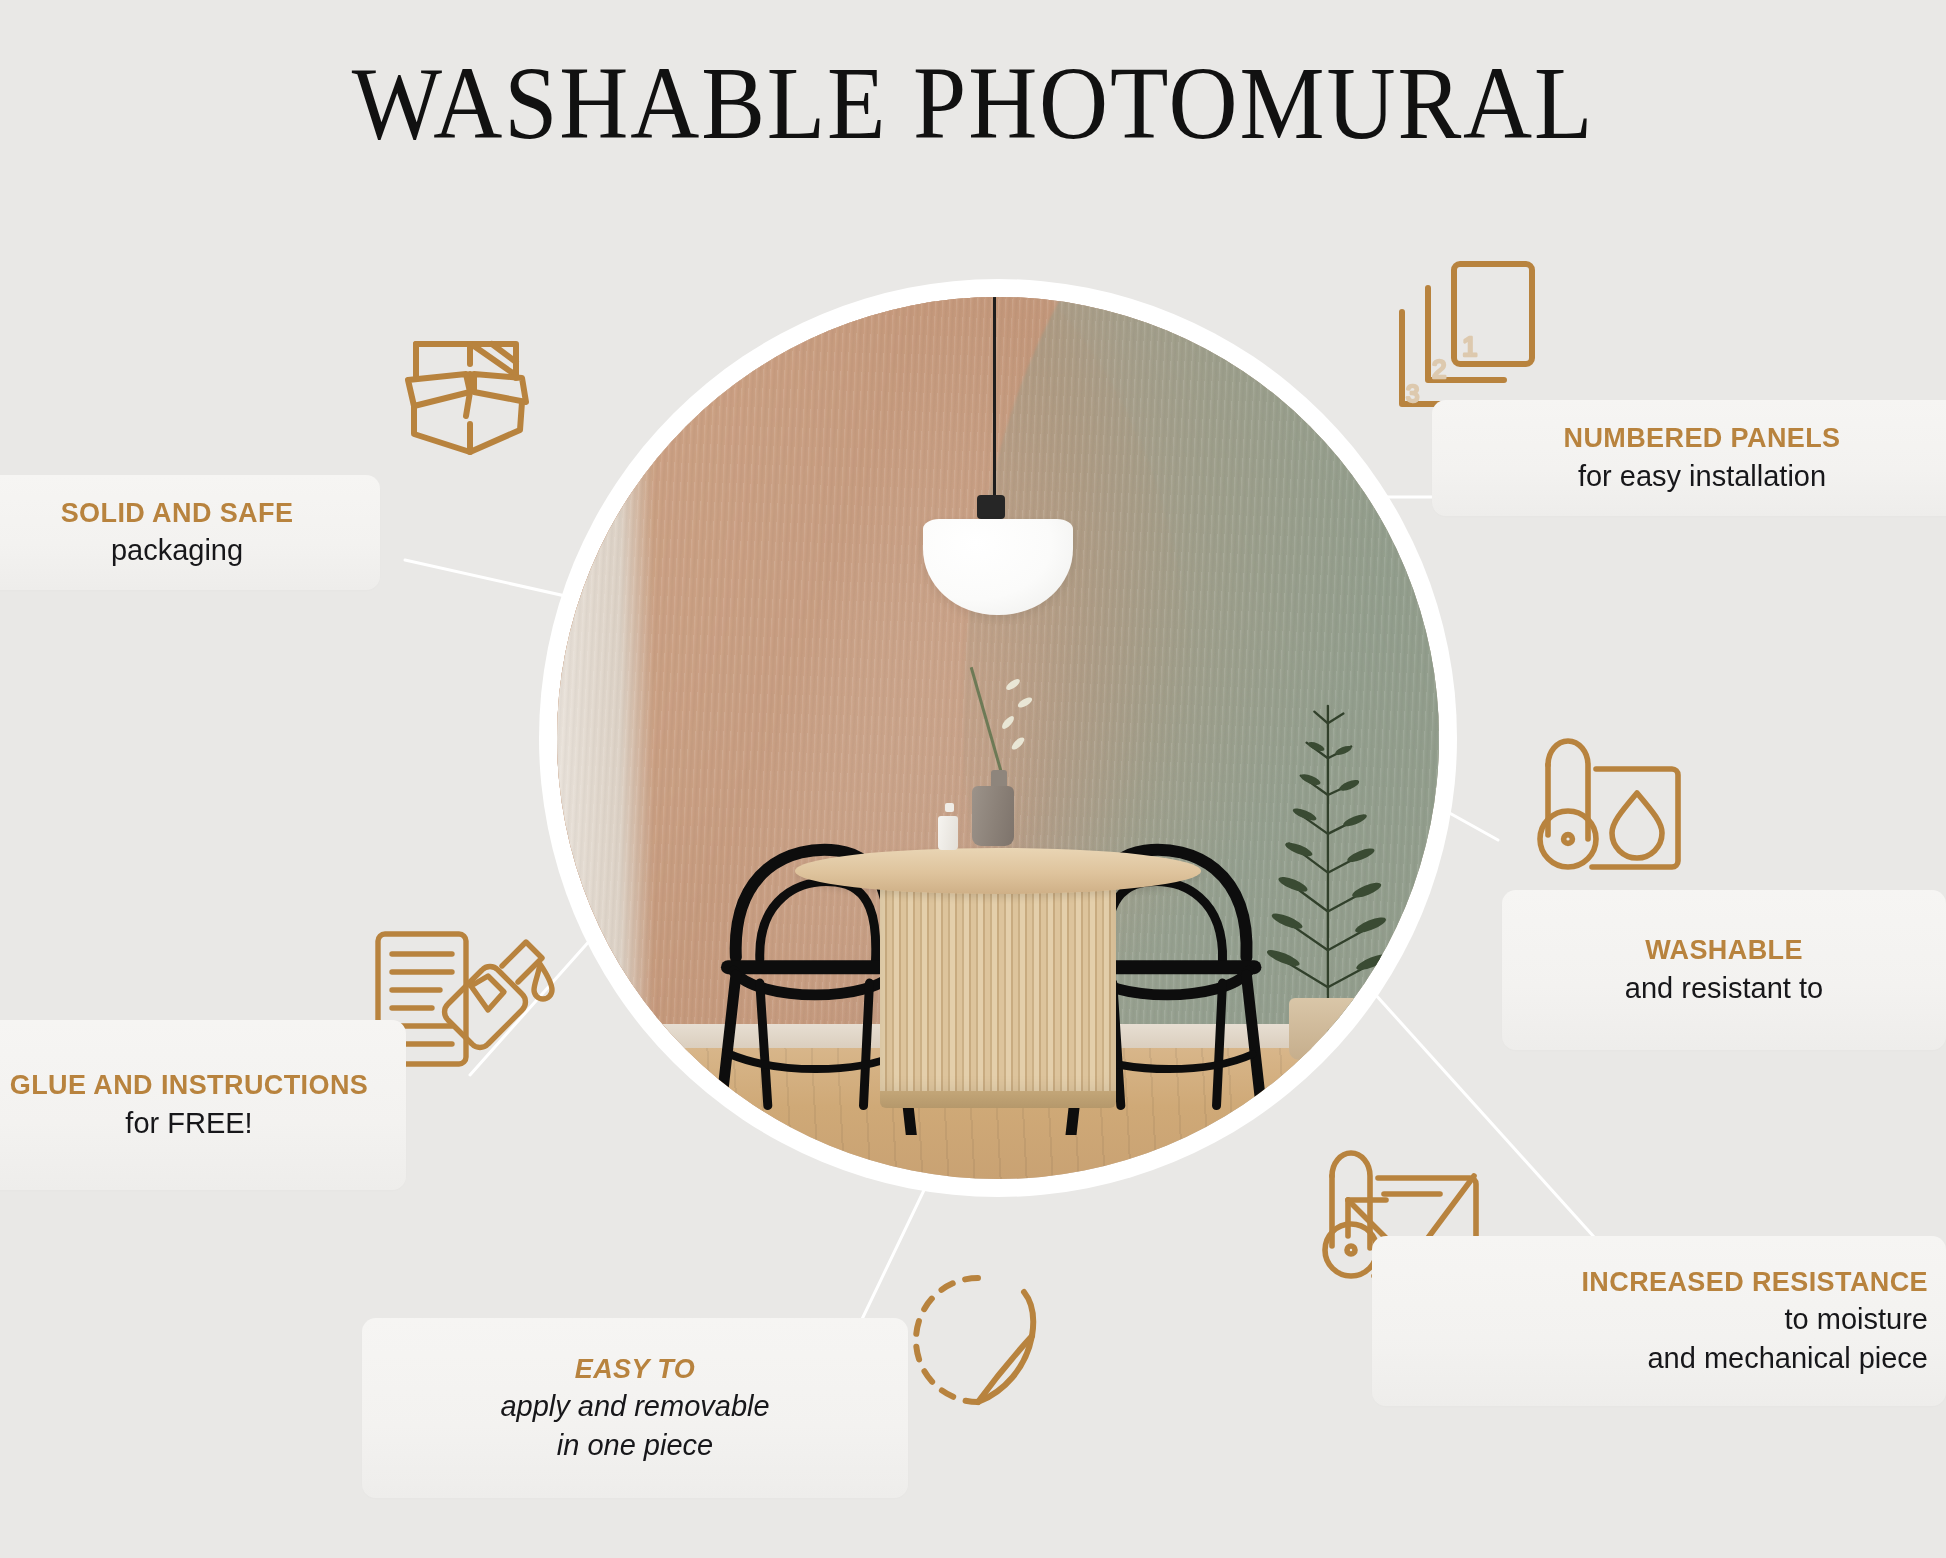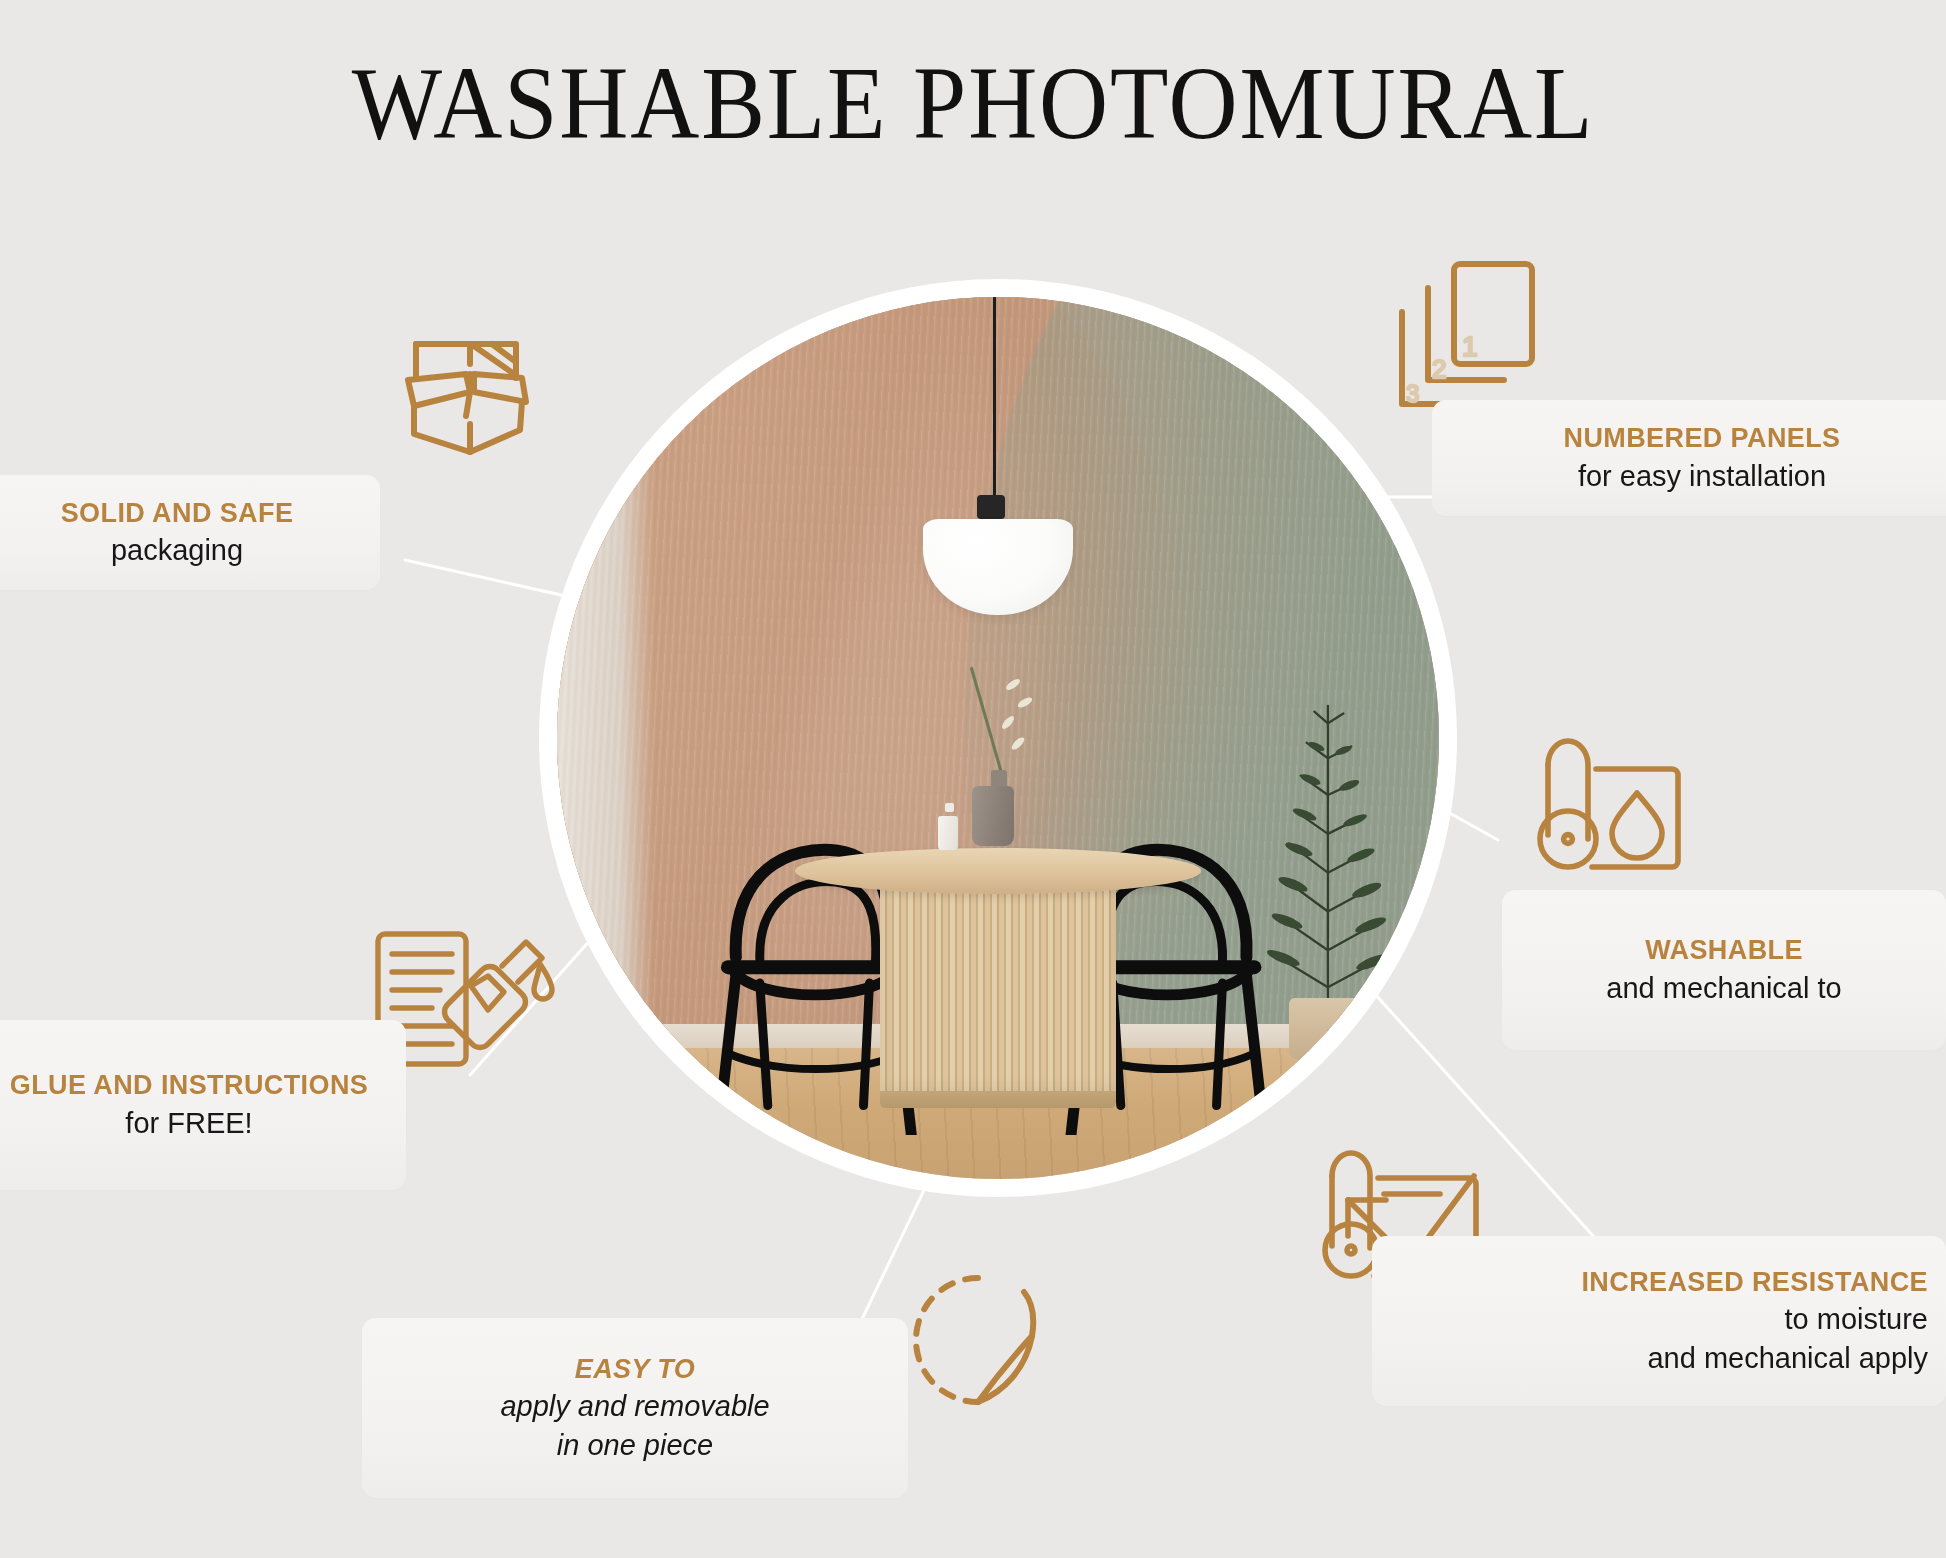--- a/index.html
+++ b/index.html
@@ -373,42 +373,42 @@
         <path d="M18 30 L18 100"></path>
         <circle cx="38" cy="104" r="28"></circle>
         <circle cx="38" cy="104" r="4.4"></circle>
         <path d="M66 34 L142 34 a6 6 0 0 1 6 6 L148 126 a6 6 0 0 1 -6 6 L62 132"></path>
         <path d="M107 58 C124 78 132 88 132 98 a25 25 0 0 1 -50 0 C82 88 90 78 107 58 Z"></path>
       </g>
     </svg>
   </div>
   <div class="card" style="left:1502px;top:890px;width:444px;height:160px;">
     <div class="hdr">WASHABLE</div>
-    <div class="sub">and mechanical to</div>
+    <div class="sub">and resistant to</div>
   </div>
 
   <div class="icon" style="left:1318px;top:1150px;width:175px;height:145px;">
     <svg width="175" height="145" viewBox="0 0 175 145">
       <g stroke="#b8833e" stroke-width="5.6" fill="none" stroke-linejoin="round" stroke-linecap="round">
         <path d="M14 26 a19 23 0 0 1 38 0 L52 98"></path>
         <path d="M14 26 L14 96"></path>
         <circle cx="33" cy="100" r="26"></circle>
         <circle cx="33" cy="100" r="4"></circle>
         <path d="M60 28 L152 28 a6 6 0 0 1 6 6 L158 120 a6 6 0 0 1 -6 6 L56 126"></path>
         <path d="M66 44 L122 44"></path>
         <path d="M30 50 L68 50"></path>
         <path d="M30 50 L30 86"></path>
         <path d="M30 50 L92 112 L156 26"></path>
       </g>
     </svg>
   </div>
   <div class="card" style="left:1372px;top:1236px;width:574px;height:170px;align-items:flex-end;">
     <div class="hdr">INCREASED RESISTANCE</div>
     <div class="sub">to moisture</div>
-    <div class="sub">and mechanical apply</div>
+    <div class="sub">and mechanical piece</div>
   </div>
 
   <div class="icon" style="left:898px;top:1272px;width:160px;height:160px;">
     <svg width="160" height="160" viewBox="0 0 160 160">
       <g stroke="#b8833e" stroke-width="6" fill="none" stroke-linecap="round">
         <path d="M80 6 a62 62 0 1 0 0 124" stroke-dasharray="13 13"></path>
         <path d="M80 130 C106 120 128 96 134 64 C137 46 134 30 126 20"></path>
         <path d="M80 130 C96 108 112 88 134 64"></path>
       </g>
     </svg>

